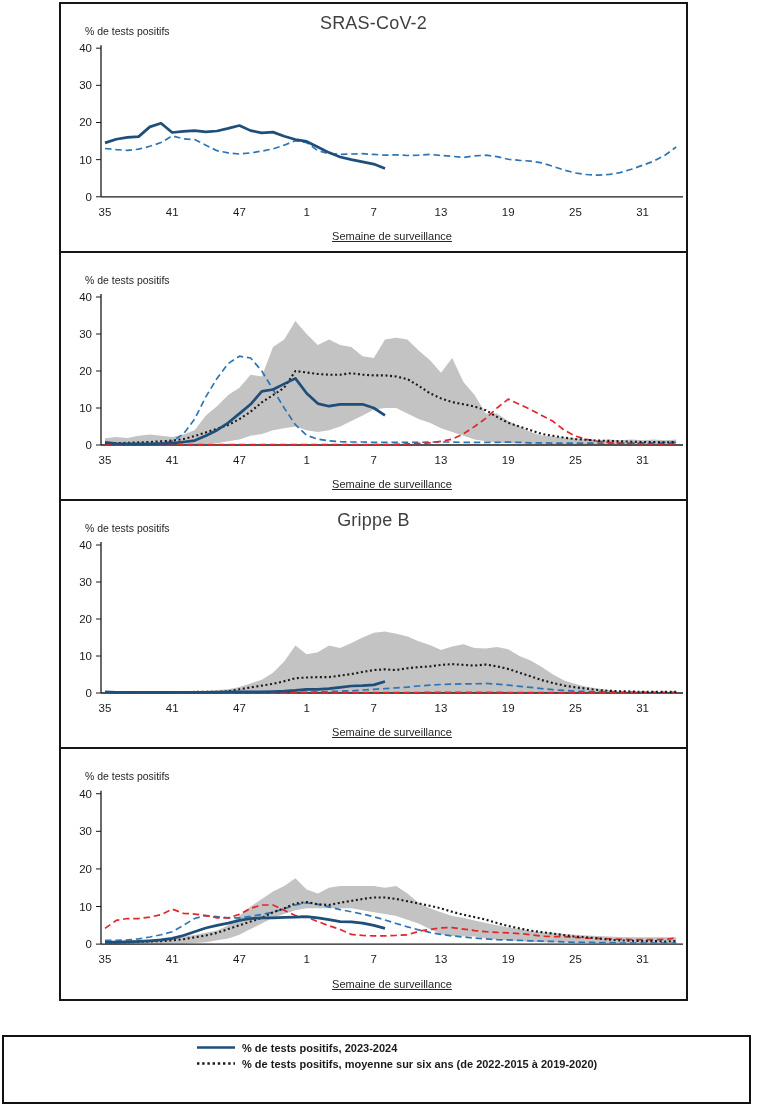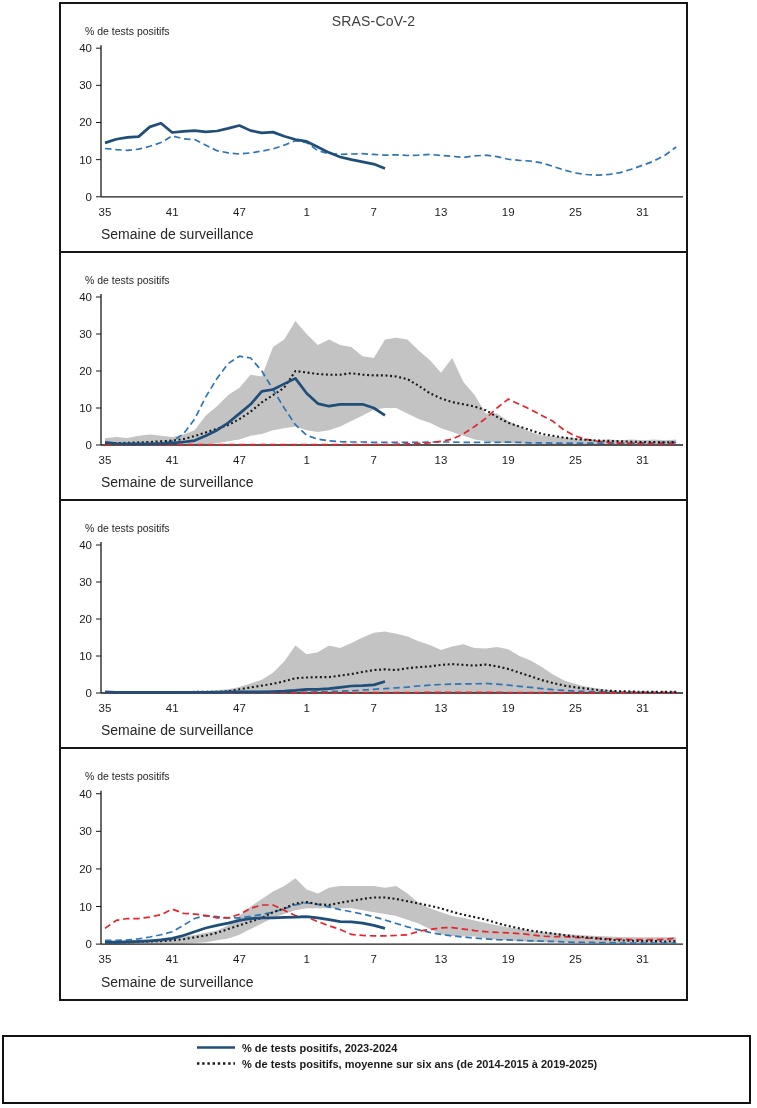--- a/index.html
+++ b/index.html
@@ -2,25 +2,25 @@
 <html><head>
 <meta charset="utf-8">
 <style>
   html,body{margin:0;padding:0;background:#fff;}
   #page{position:relative;width:757px;height:1108px;background:#fff;
         font-family:"Liberation Sans", sans-serif;overflow:hidden;}
   .panel{position:absolute;left:59px;width:629px;background:#fff;
          border:2px solid #161616;border-top:none;box-sizing:border-box;}
   .panel.first{border-top:2px solid #161616;}
   .chart-title{position:absolute;top:9px;left:0;width:100%;text-align:center;
-               font-size:14px;color:#3f3f3f;letter-spacing:.2px;}
+               font-size:18px;color:#3f3f3f;letter-spacing:.2px;}
   .y-axis-label{position:absolute;top:21px;left:24px;font-size:10.5px;
                 font-weight:400;color:#262626;}
   .x-axis-label{position:absolute;bottom:9px;left:40px;width:582px;
-                text-align:left;font-size:14px;color:#262626;}
+                text-align:center;font-size:11px;color:#262626;text-decoration:underline;}
   .plot{position:absolute;left:0;top:0;width:100%;height:100%;}
   #legend-box{position:absolute;left:2px;top:1035px;width:749px;height:69px;
               border:2px solid #111;box-sizing:border-box;background:#fff;padding-left:8px;}
   .legend-rows{position:absolute;left:192px;top:3px;}
   .legend-row{display:flex;align-items:center;height:15.8px;}
   .legend-row svg{flex:0 0 auto;margin-right:6px;}
   .legend-label{font-size:11px;font-weight:700;color:#1a1a1a;white-space:nowrap;}
   svg text{font-family:"Liberation Sans", sans-serif;}
 </style>
 </head>
@@ -114,20 +114,21 @@
         <text x="312.8" y="211" text-anchor="middle" font-size="11.5" fill="#1a1a1a">7</text>
         <text x="380.0" y="211" text-anchor="middle" font-size="11.5" fill="#1a1a1a">13</text>
         <text x="447.2" y="211" text-anchor="middle" font-size="11.5" fill="#1a1a1a">19</text>
         <text x="514.4" y="211" text-anchor="middle" font-size="11.5" fill="#1a1a1a">25</text>
         <text x="581.6" y="211" text-anchor="middle" font-size="11.5" fill="#1a1a1a">31</text>
         <path d=" M44.0 191.6 L55.2 191.6 L66.4 191.6 L77.6 191.6 L88.8 191.6 L100.0 191.6 L111.2 191.6 L122.4 191.6 L133.6 191.6 L144.8 191.6 L156.0 191.6 L167.2 191.6 L178.4 191.6 L189.6 191.6 L200.8 191.6 L212.0 191.6 L223.2 191.6 L234.4 191.6 L245.6 191.3 L256.8 190.9 L268.0 190.5 L279.2 190.2 L290.4 189.8 L301.6 189.0 L312.8 188.3 L324.0 187.6 L335.2 186.8 L346.4 186.1 L357.6 185.0 L368.8 184.2 L380.0 183.5 L391.2 183.1 L402.4 182.8 L413.6 182.8 L424.8 182.4 L436.0 183.1 L447.2 184.2 L458.4 185.3 L469.6 186.4 L480.8 187.6 L492.0 188.7 L503.2 189.4 L514.4 190.2 L525.6 190.5 L536.8 190.9 L548.0 190.9 L559.2 191.3 L570.4 191.3 L581.6 191.3 L592.8 191.3 L604.0 191.3 L615.2 191.3" fill="none" stroke="#2e75b6" stroke-width="1.7" stroke-linejoin="round" stroke-linecap="butt" stroke-dasharray="6.5,3.8"></path>
         <path d=" M44.0 191.6 L55.2 191.6 L66.4 191.6 L77.6 191.6 L88.8 191.6 L100.0 191.6 L111.2 191.6 L122.4 191.6 L133.6 191.6 L144.8 191.6 L156.0 191.6 L167.2 191.6 L178.4 191.6 L189.6 191.6 L200.8 191.6 L212.0 191.6 L223.2 191.6 L234.4 191.6 L245.6 191.6 L256.8 191.6 L268.0 191.6 L279.2 191.6 L290.4 191.6 L301.6 191.6 L312.8 191.6 L324.0 191.6 L335.2 191.6 L346.4 191.6 L357.6 191.6 L368.8 191.3 L380.0 191.3 L391.2 191.3 L402.4 191.3 L413.6 191.3 L424.8 191.3 L436.0 191.3 L447.2 191.6 L458.4 191.6 L469.6 191.6 L480.8 191.6 L492.0 191.6 L503.2 191.6 L514.4 191.6 L525.6 191.6 L536.8 191.6 L548.0 191.6 L559.2 191.6 L570.4 191.6 L581.6 191.6 L592.8 191.6 L604.0 191.6 L615.2 191.6" fill="none" stroke="#e4262c" stroke-width="1.7" stroke-linejoin="round" stroke-linecap="butt" stroke-dasharray="6.5,3.8"></path>
         <path d=" M44.0 191.3 L55.2 191.3 L66.4 191.3 L77.6 191.3 L88.8 191.3 L100.0 191.3 L111.2 191.3 L122.4 191.3 L133.6 190.9 L144.8 190.9 L156.0 190.9 L167.2 190.2 L178.4 188.3 L189.6 186.4 L200.8 184.6 L212.0 182.8 L223.2 180.2 L234.4 177.2 L245.6 176.5 L256.8 176.1 L268.0 176.1 L279.2 174.6 L290.4 173.1 L301.6 170.9 L312.8 169.1 L324.0 168.3 L335.2 169.1 L346.4 167.2 L357.6 166.1 L368.8 165.4 L380.0 163.9 L391.2 163.1 L402.4 163.9 L413.6 164.6 L424.8 163.5 L436.0 165.4 L447.2 167.9 L458.4 171.7 L469.6 175.3 L480.8 179.1 L492.0 182.0 L503.2 184.6 L514.4 186.4 L525.6 187.6 L536.8 189.0 L548.0 189.8 L559.2 190.2 L570.4 190.5 L581.6 190.9 L592.8 190.9 L604.0 190.9 L615.2 190.9" fill="none" stroke="#1a1a1a" stroke-width="2.1" stroke-linejoin="round" stroke-linecap="butt" stroke-dasharray="2,2.6"></path>
         <path d=" M44.0 190.9 L55.2 191.3 L66.4 191.3 L77.6 191.3 L88.8 191.3 L100.0 191.3 L111.2 191.3 L122.4 191.3 L133.6 191.3 L144.8 191.3 L156.0 191.3 L167.2 190.9 L178.4 190.9 L189.6 190.9 L200.8 190.9 L212.0 190.5 L223.2 190.2 L234.4 189.4 L245.6 188.3 L256.8 188.3 L268.0 187.6 L279.2 186.4 L290.4 185.0 L301.6 184.6 L312.8 183.9 L324.0 180.5" fill="none" stroke="#1f4e79" stroke-width="2.7" stroke-linejoin="round" stroke-linecap="butt"></path>
       </svg>
+    <div class="chart-title">Grippe B</div>
     <div class="y-axis-label">% de tests positifs</div>
     <div class="x-axis-label">Semaine de surveillance</div>
   </div>
 
   <div class="panel" style="top:749px;height:252px;">
     <svg class="plot" viewBox="0 0 625 246" preserveAspectRatio="none">
         <path d="M44.0 188.3 L55.2 188.3 L66.4 188.3 L77.6 187.9 L88.8 187.6 L100.0 186.8 L111.2 186.1 L122.4 184.6 L133.6 183.1 L144.8 180.9 L156.0 178.7 L167.2 173.5 L178.4 164.3 L189.6 155.0 L200.8 147.6 L212.0 140.2 L223.2 134.7 L234.4 127.3 L245.6 138.3 L256.8 142.1 L268.0 136.5 L279.2 134.7 L290.4 134.7 L301.6 134.7 L312.8 134.7 L324.0 136.5 L335.2 134.7 L346.4 142.1 L357.6 151.3 L368.8 156.8 L380.0 160.6 L391.2 164.3 L402.4 166.1 L413.6 168.7 L424.8 171.3 L436.0 173.5 L447.2 175.7 L458.4 177.2 L469.6 179.1 L480.8 180.2 L492.0 180.9 L503.2 182.0 L514.4 182.8 L525.6 183.5 L536.8 183.9 L548.0 184.6 L559.2 185.0 L570.4 185.3 L581.6 185.3 L592.8 185.3 L604.0 185.3 L615.2 185.3 L615.2 191.3 L604.0 191.3 L592.8 191.3 L581.6 191.3 L570.4 191.3 L559.2 191.3 L548.0 191.3 L536.8 191.3 L525.6 190.9 L514.4 190.9 L503.2 190.5 L492.0 190.5 L480.8 190.2 L469.6 189.8 L458.4 189.0 L447.2 188.3 L436.0 187.6 L424.8 186.1 L413.6 184.6 L402.4 184.2 L391.2 183.9 L380.0 182.4 L368.8 177.2 L357.6 171.7 L346.4 167.9 L335.2 164.3 L324.0 162.4 L312.8 160.6 L301.6 158.7 L290.4 156.8 L279.2 156.8 L268.0 156.8 L256.8 156.8 L245.6 156.8 L234.4 158.7 L223.2 162.4 L212.0 166.1 L200.8 171.7 L189.6 177.2 L178.4 182.8 L167.2 186.4 L156.0 188.3 L144.8 190.2 L133.6 190.9 L122.4 191.3 L111.2 191.3 L100.0 191.6 L88.8 191.6 L77.6 191.6 L66.4 191.6 L55.2 191.6 L44.0 191.6 Z" fill="#c3c3c3" stroke="none"></path>
         <line x1="40" y1="41" x2="40" y2="192" stroke="#1a1a1a" stroke-width="1.3"></line>
         <line x1="40" y1="192" x2="622" y2="192" stroke="#1a1a1a" stroke-width="1.3"></line>
         <line x1="35" y1="192" x2="40" y2="192" stroke="#1a1a1a" stroke-width="1"></line>
@@ -163,18 +164,18 @@
       <div class="legend-row">
         <svg width="40" height="5">
             <line class="lg-line" x1="1" y1="2.5" x2="39" y2="2.5" stroke="#1f4e79" stroke-width="2.7"></line>
           </svg>
         <span class="legend-label">% de tests positifs, 2023-2024</span>
       </div>
       <div class="legend-row">
         <svg width="40" height="5">
             <line class="lg-line" x1="1" y1="2.5" x2="39" y2="2.5" stroke="#1a1a1a" stroke-width="2.4" stroke-dasharray="2.4,2.8"></line>
           </svg>
-        <span class="legend-label">% de tests positifs, moyenne sur six ans (de 2014-2015 à 2019-2025)</span>
+        <span class="legend-label">% de tests positifs, moyenne sur six ans (de 2022-2015 à 2019-2020)</span>
       </div>
     </div>
   </div>
 
 </div>
 
 </body></html>

